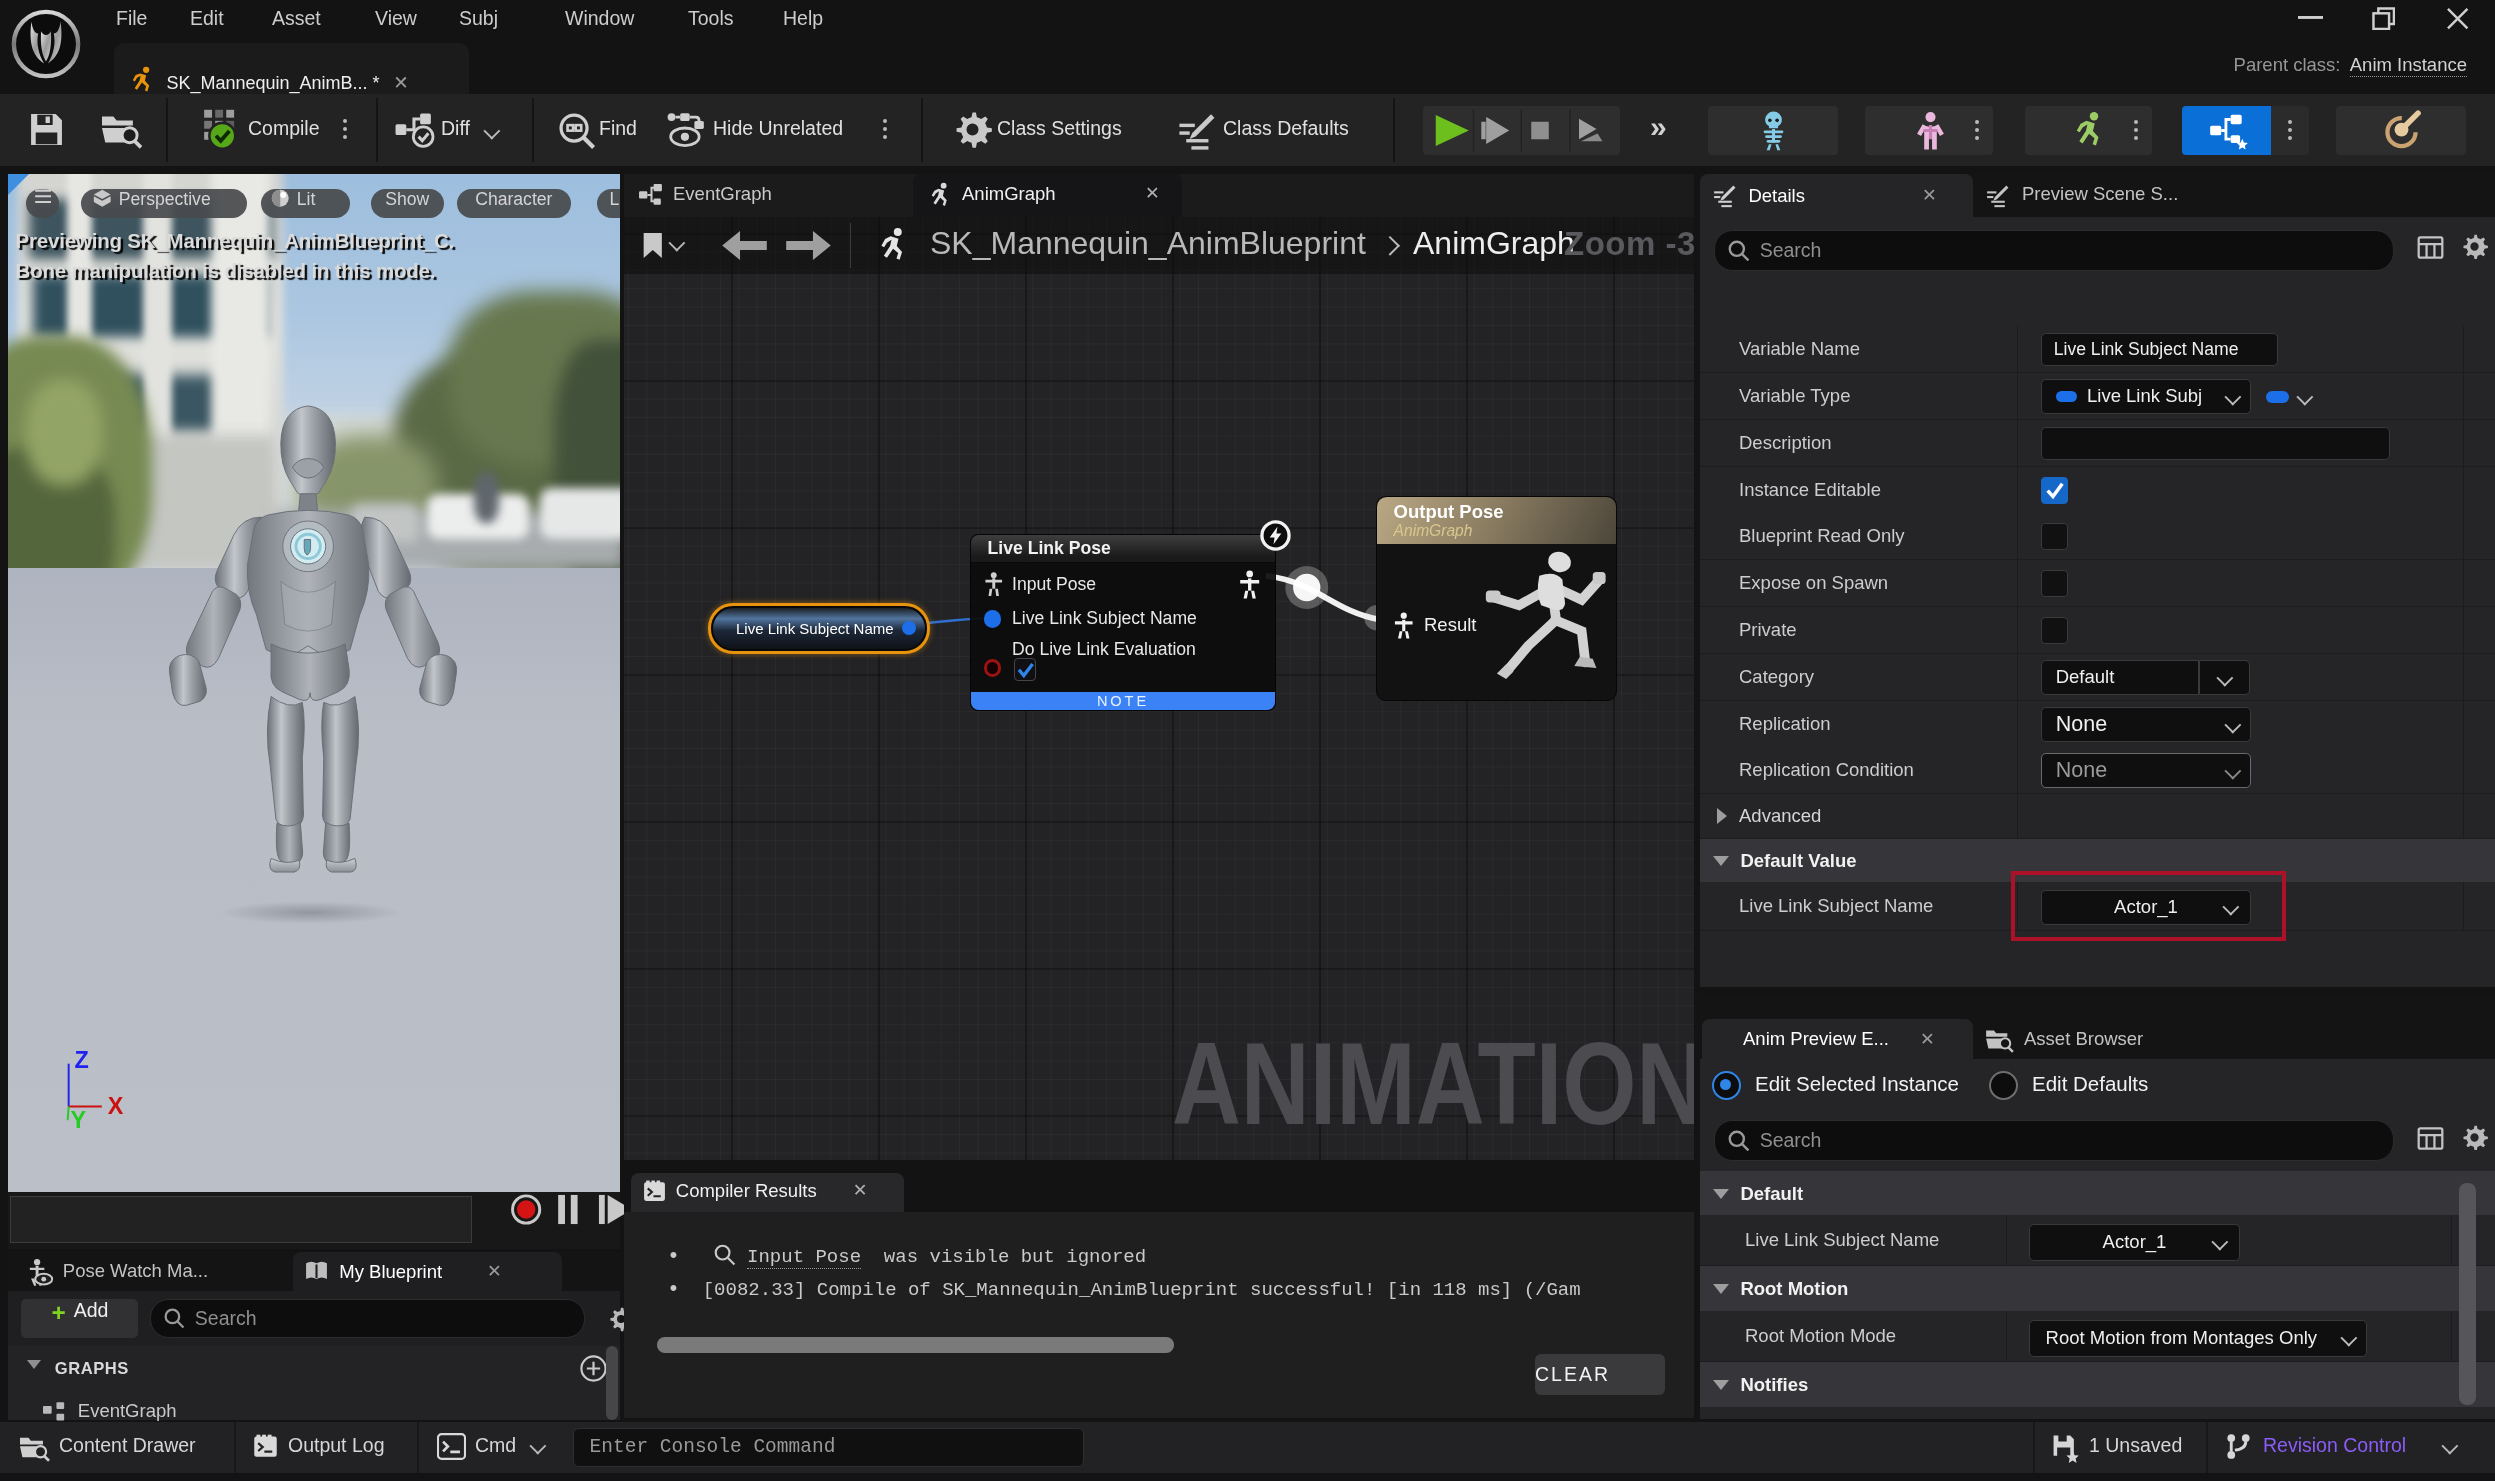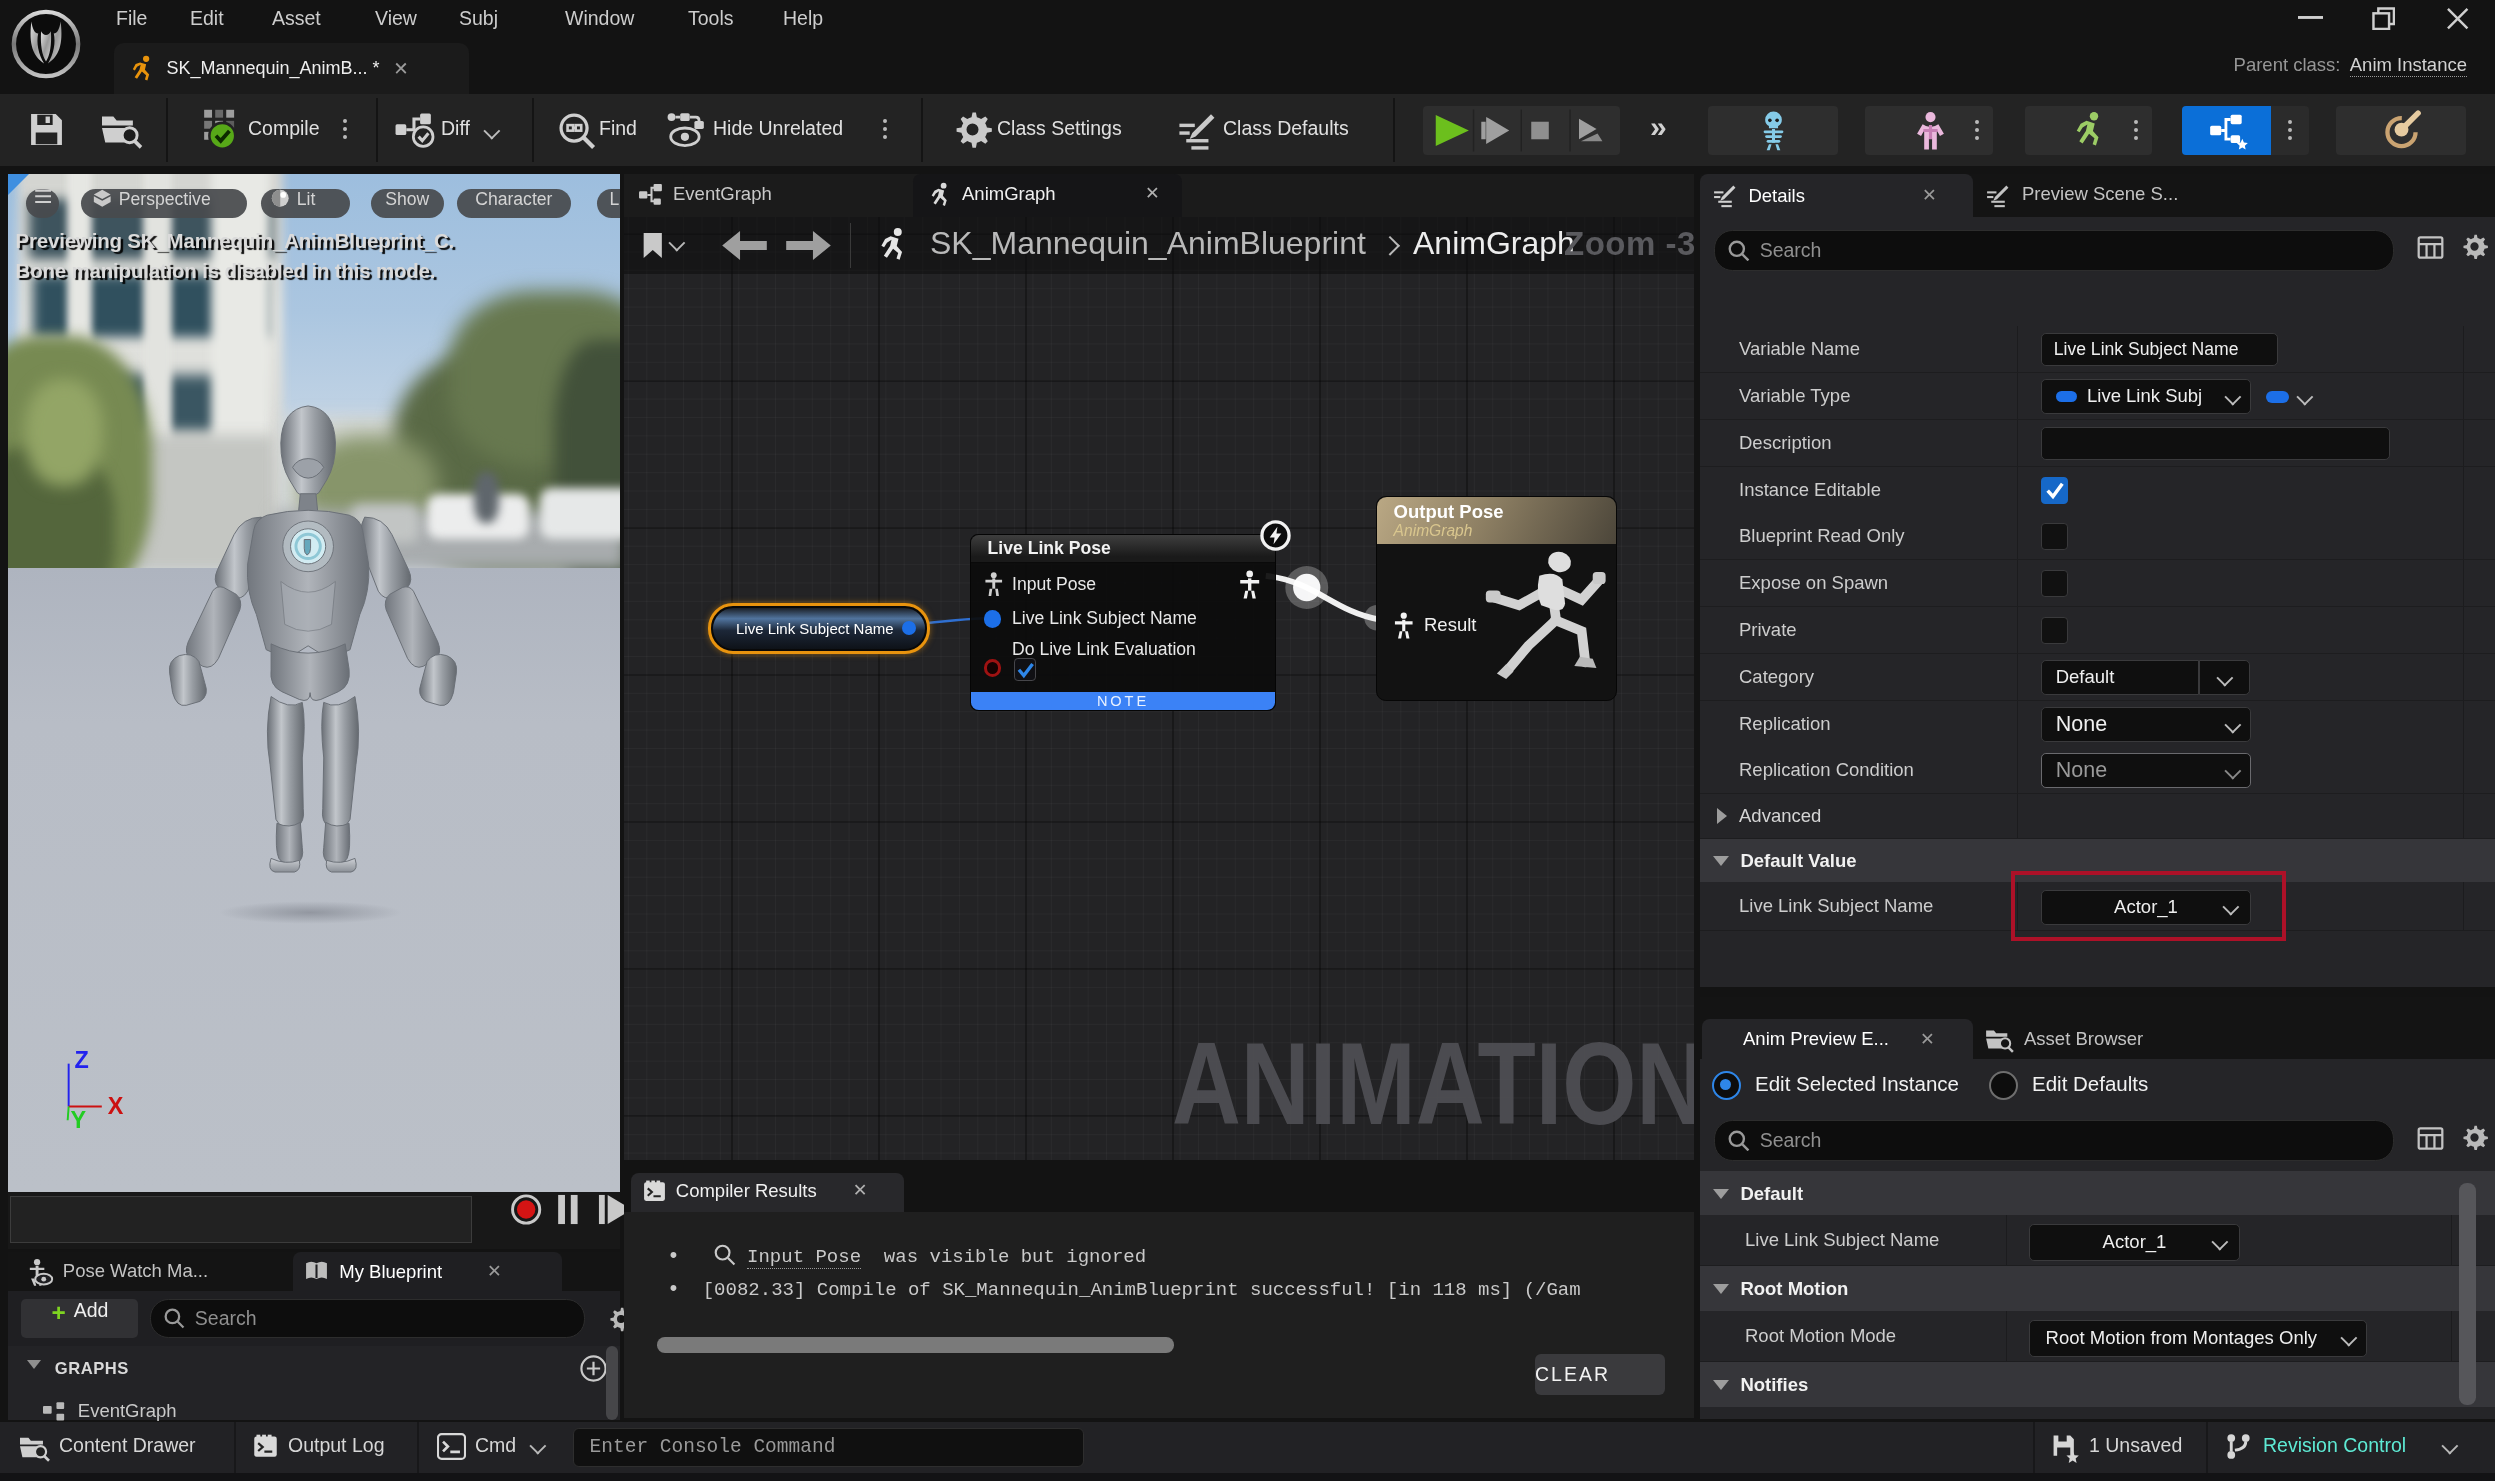--- a/index.html
+++ b/index.html
@@ -11,21 +11,21 @@
 .mono { font-family:"Liberation Mono", monospace; }
 svg { display:block; }
 
 
 #menubar { left:0; top:0; width:2496px; height:94px; background:#131313; }
 .menuitem { position:absolute; top:6.8px; font-size:19.5px; color:#cdcdcd; }
 .winbtn { position:absolute; top:7.8px; color:#cfcfcf; font-size:19.5px; }
 #parentclass { position:absolute; top:54px; right:29px; font-size:18.5px; color:#969696; }
 #parentclass b { color:#d2d2d2; font-weight:normal; border-bottom:1px dotted #9a9a9a; padding-bottom:1px;}
 #assettab { position:absolute; left:114px; top:43px; width:355px; height:51px; background:#1b1b1b;
-  border-radius:9.8px 9.8px 0 0; display:flex; align-items:center; }
+  border-radius:9.8px 9.8px 0 0; display:flex; align-items:flex-end; }
 #assettab .t { color:#efefef; font-size:18px; margin-left:9.8px;}
 #assettab .x { color:#9a9a9a; font-size:18.5px; margin-left:13.7px;}
 
 
 #toolbar { left:0; top:94px; width:2496px; height:72px; background:#232323; }
 .tbtext { font-size:19.5px; color:#e0e0e0; }
 .tbsep { position:absolute; top:3.9px; height:64px; width:2px; background:#141414; }
 .tbtn { position:absolute; top:11.7px; height:49px; border-radius:3.9px; background:#2e2e2e; display:flex; align-items:center; justify-content:center;}
 .dots3 { display:inline-block; width:3.9px; }
 .dots3 i{ display:block; width:3.9px; height:3.9px; border-radius:50%; background:#b9b9b9; margin:3.9px 0;}
@@ -646,21 +646,21 @@
     <path d="M19 16 l1.6 3.4 3.6 .4 -2.7 2.5 .8 3.7 -3.3-2 -3.3 2 .8-3.7 -2.7-2.5 3.6-.4 z"></path>
       </svg>
   <span class="abs" style="left:2089px;top:11.7px;font-size:19.5px;color:#d6d6d6">1 Unsaved</span>
   <div class="abs" style="left:2206px;top:0;width:2px;height:51px;background:#18181a"></div>
   <svg class="abs" style="left:2224px;top:9.8px" width="29" height="29" viewBox="0 0 24 24" fill="#d6d6d6">
     <circle cx="6" cy="5" r="3.2"></circle>
         <circle cx="18" cy="5" r="3.2"></circle>
         <circle cx="6" cy="19" r="3.2"></circle>
     <path d="M6 8 v8 M18 8 q0 6 -9 7" stroke="#d6d6d6" stroke-width="2.4" fill="none"></path>
       </svg>
-  <span class="abs" style="left:2263px;top:11.7px;font-size:19.5px;color:#5eead4">Revision Control</span>
+  <span class="abs" style="left:2263px;top:11.7px;font-size:19.5px;color:#8b5cf6">Revision Control</span>
   <span class="abs chevron" style="left:2444px;top:17.6px;border-color:#b9b9b9"></span>
 </div>
 <div class="abs" style="left:0;top:1473px;width:2496px;height:8.8px;background:#131315"></div>
 
 <div class="abs" id="details" style="left:1700px;top:174px;width:796px;height:813px;background:#252528">
   <div class="tabrow" style="left:0;top:0;width:796px;height:43px">
     <div class="ptab" style="left:0;top:0;width:273px;height:43px">
       <svg style="margin-left:11.7px" width="25" height="25" viewBox="0 0 24 24" fill="#d0d0d0">
         <path d="M20.5 2.5 l2 2 -11 11 -3.5 1.5 1.5-3.5 z"></path>
         <rect x="2" y="8" width="9" height="2"></rect>

